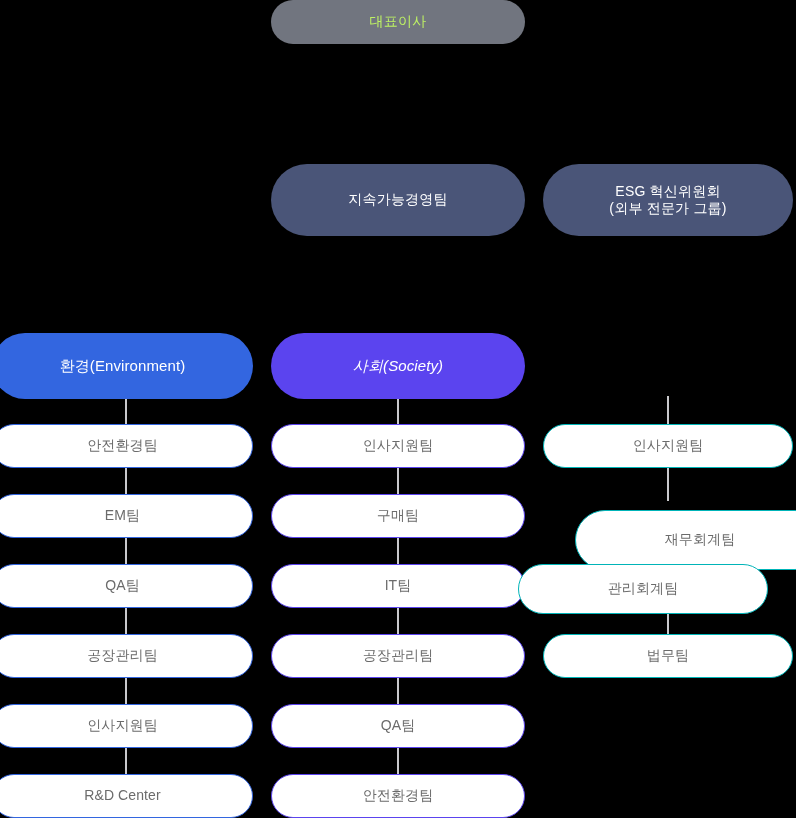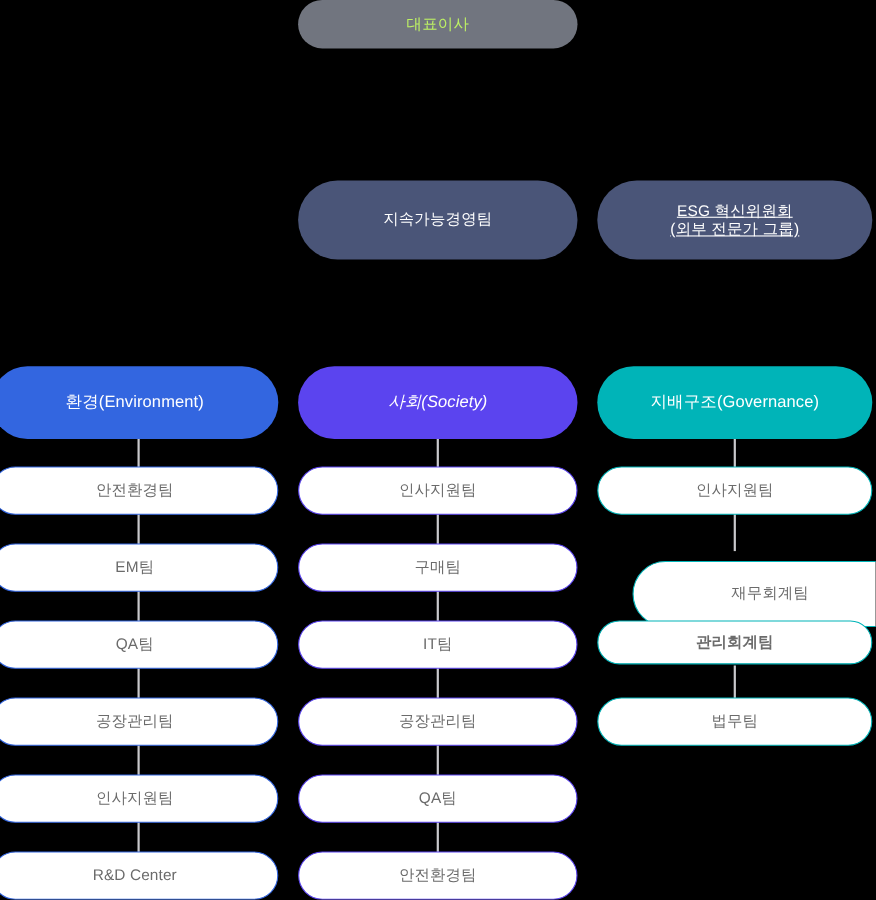--- a/index.html
+++ b/index.html
@@ -72,21 +72,21 @@
   }
 
   
   .connector {
     position: absolute;
     width: 2px;
     background: #c9c9cc;
     z-index: 1;
   }
 
-  .multiline { white-space: pre-line; text-decoration: underline; }
+  .multiline { white-space: pre-line; }
 </style>
 </head>
 <body>
 
 <div id="org-chart">
 
   <div class="pill pill-exec" style="left:271px; top:0px; width:254px; height:44px;">대표이사</div>
 
 
   <div class="pill pill-slate" style="left:271px; top:164px; width:254px; height:72px;">지속가능경영팀</div>
@@ -127,27 +127,26 @@
 
   <div class="connector" style="left:397px; top:605px; height:36px;"></div>
   <div class="pill pill-team" style="left:271px; top:634px; width:254px; height:44px; border-color:#5b44ef;">공장관리팀</div>
 
   <div class="connector" style="left:397px; top:675px; height:36px;"></div>
   <div class="pill pill-team" style="left:271px; top:704px; width:254px; height:44px; border-color:#5b44ef;">QA팀</div>
 
   <div class="connector" style="left:397px; top:745px; height:36px;"></div>
   <div class="pill pill-team" style="left:271px; top:774px; width:254px; height:44px; border-color:#5b44ef;">안전환경팀</div>
 
-  <div class="pill pill-head" style="left:543px; top:333px; width:250px; height:66px; background:#00b4b8;">지배구조(Governance)</div>
 
   <div class="connector" style="left:667px; top:396px; height:36px;"></div>
   <div class="pill pill-team" style="left:543px; top:424px; width:250px; height:44px; border-color:#00b4b8;">인사지원팀</div>
 
   <div class="connector" style="left:667px; top:465px; height:36px;"></div>
   <div class="pill pill-team" style="left:575px; top:494px; width:250px; height:60px; border-color:#00b4b8;margin-top:16px;">재무회계팀</div>
 
   <div class="connector" style="left:667px; top:535px; height:36px;"></div>
-  <div class="pill pill-team" style="left:543px; top:564px; width:250px; height:40px; border-color:#00b4b8;font-weight:bold;">관리회계팀</div>
+  <div class="pill pill-team" style="left:518px; top:564px; width:250px; height:50px; border-color:#00b4b8;">관리회계팀</div>
 
   <div class="connector" style="left:667px; top:605px; height:36px;"></div>
   <div class="pill pill-team" style="left:543px; top:634px; width:250px; height:44px; border-color:#00b4b8;">법무팀</div>
 
 </div>
 
 </body></html>

